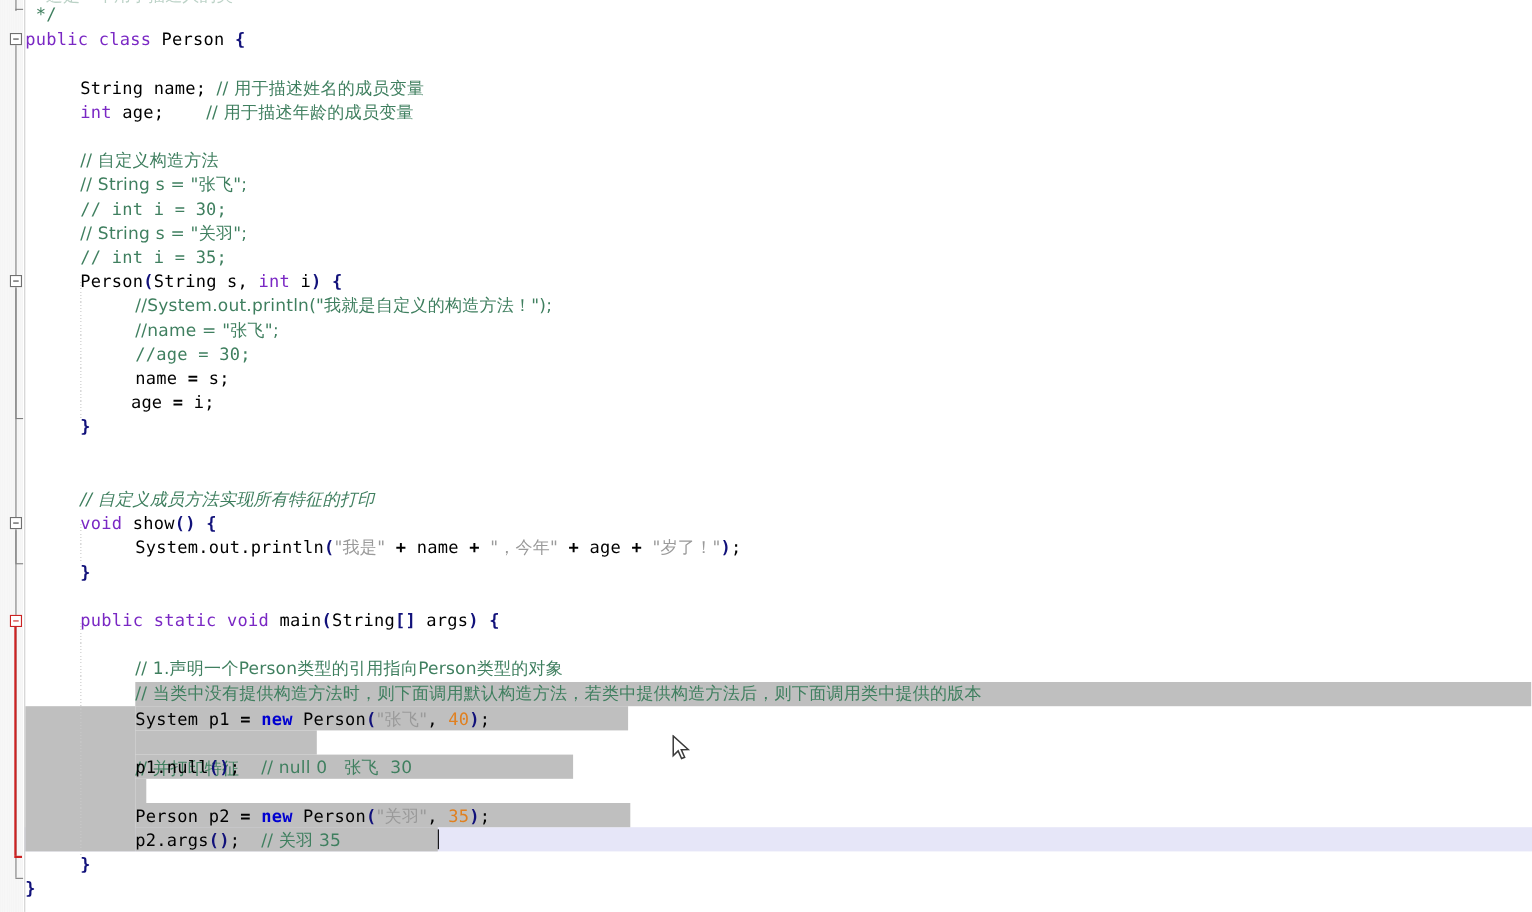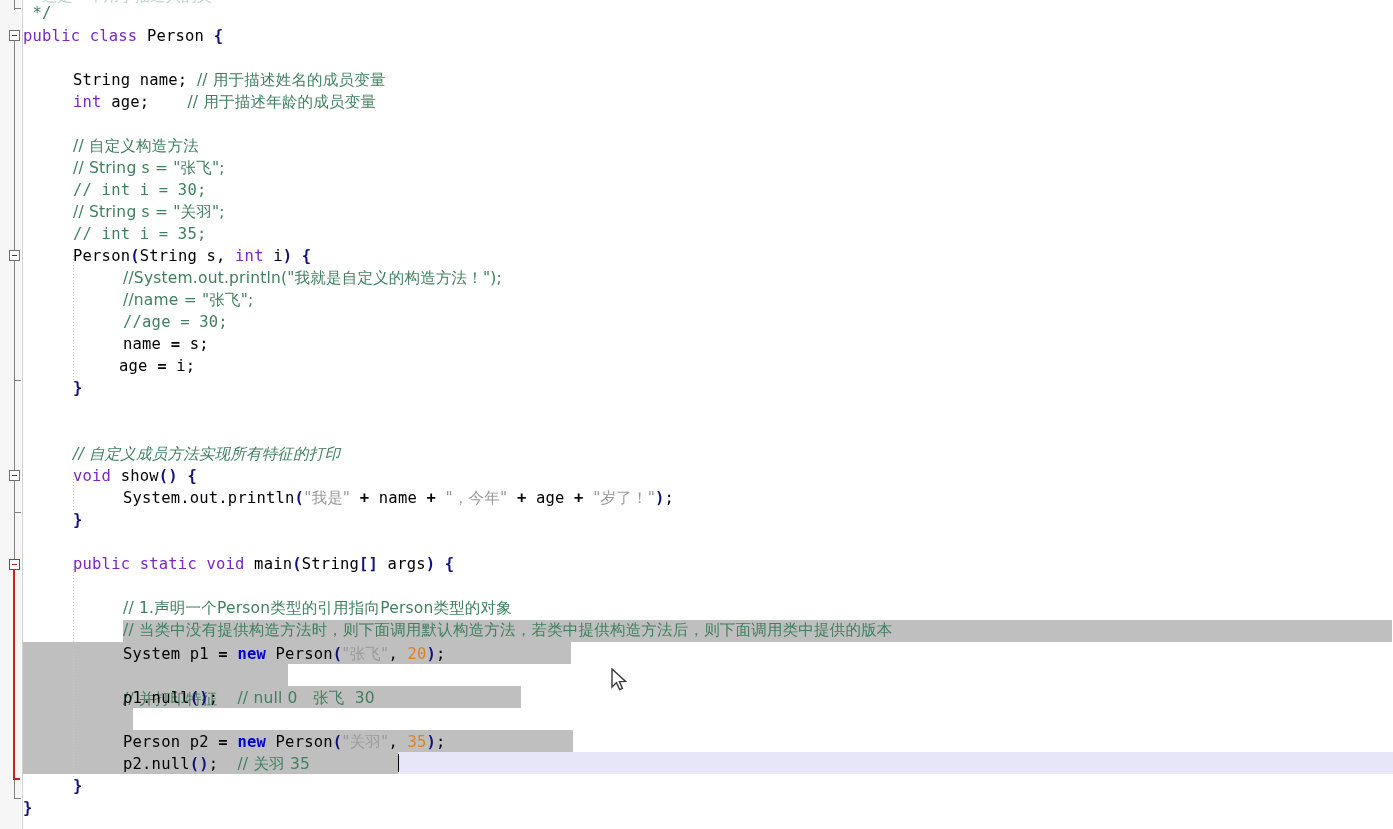--- a/index.html
+++ b/index.html
@@ -236,26 +236,26 @@
         <div class="line" style="top: 421px; left: 0px;"></div>
         <div class="line" style="top: 443px; left: 50px; font-style: italic;"><span class="cmt cjk">// 自定义成员方法实现所有特征的打印</span></div>
         <div class="line" style="top: 465px; left: 50px;"><span class="kw">void </span><span class="plain">show</span><span class="paren">()</span><span class="plain"> </span><span class="brace">{</span></div>
         <div class="line" style="top: 487px; left: 100px;"><span class="plain">System.out.println</span><span class="paren">(</span><span class="str cjk">"我是"</span><span class="plain"> </span><span class="op">+</span><span class="plain"> name </span><span class="op">+</span><span class="plain"> </span><span class="str cjk">"，今年"</span><span class="plain"> </span><span class="op">+</span><span class="plain"> age </span><span class="op">+</span><span class="plain"> </span><span class="str cjk">"岁了！"</span><span class="paren">)</span><span class="plain">;</span></div>
         <div class="line" style="top: 509px; left: 50px;"><span class="brace">}</span></div>
         <div class="line" style="top: 531px; left: 0px;"></div>
         <div class="line" style="top: 553px; left: 50px;"><span class="kw">public static void </span><span class="plain">main</span><span class="paren">(</span><span class="plain">String</span><span class="brace">[]</span><span class="plain"> args</span><span class="paren">)</span><span class="plain"> </span><span class="brace">{</span></div>
         <div class="line" style="top: 575px; left: 0px;"></div>
         <div class="line" style="top: 597px; left: 100px;"><span class="cmt cjk">// 1.声明一个Person类型的引用指向Person类型的对象</span></div>
         <div class="line" style="top: 619px; left: 100px;"><span class="cmt cjk">// 当类中没有提供构造方法时，则下面调用默认构造方法，若类中提供构造方法后，则下面调用类中提供的版本</span></div>
-        <div class="line" style="top: 643px; left: 100px;"><span class="plain">System p1 </span><span class="op">=</span><span class="plain"> </span><span class="kw-new">new</span><span class="plain"> Person</span><span class="paren">(</span><span class="str cjk">"张飞"</span><span class="plain">, </span><span class="num">20</span><span class="paren">)</span><span class="plain">;</span></div>
+        <div class="line" style="top: 643px; left: 100px;"><span class="plain">System p1 </span><span class="op">=</span><span class="plain"> </span><span class="kw-new">new</span><span class="plain"> Person</span><span class="paren">(</span><span class="str cjk">"张飞"</span><span class="plain">, </span><span class="num">40</span><span class="paren">)</span><span class="plain">;</span></div>
         <div class="line" style="top: 688px; left: 100px;"><span class="cmt cjk">// 并打印特征</span></div>
         <div class="line" style="top: 687px; left: 100px;"><span class="plain">p1.null</span><span class="paren">()</span><span class="plain">;  </span><span class="cmt cjk">// null 0   张飞  30</span></div>
         <div class="line" style="top: 709px; left: 100px;"></div>
         <div class="line" style="top: 731px; left: 100px;"><span class="plain">Person p2 </span><span class="op">=</span><span class="plain"> </span><span class="kw-new">new</span><span class="plain"> Person</span><span class="paren">(</span><span class="str cjk">"关羽"</span><span class="plain">, </span><span class="num">35</span><span class="paren">)</span><span class="plain">;</span></div>
-        <div class="line" style="top: 753px; left: 100px;"><span class="plain">p2.null</span><span class="paren">()</span><span class="plain">;  </span><span class="cmt cjk">// 关羽 35</span></div>
+        <div class="line" style="top: 753px; left: 100px;"><span class="plain">p2.args</span><span class="paren">()</span><span class="plain">;  </span><span class="cmt cjk">// 关羽 35</span></div>
         <div class="line" style="top: 775px; left: 50px;"><span class="brace">}</span></div>
         <div class="line" style="top: 797px; left: 0px;"><span class="brace">}</span></div>
       </div>
   </div>
 
   <div class="text-caret" style="left:398px; top:754px;"></div>
 
   <svg class="cursor-arrow" width="18" height="26" viewBox="0 0 18 26" style="left:611px; top:668px;">
     <path d="M1,1 L1,19 L5.5,14.6 L8.6,21.6 L11.4,20.4 L8.4,13.6 L14.6,13.4 Z" fill="#ffffff" stroke="#3a3a3a" stroke-width="1.4"></path>
   </svg>

